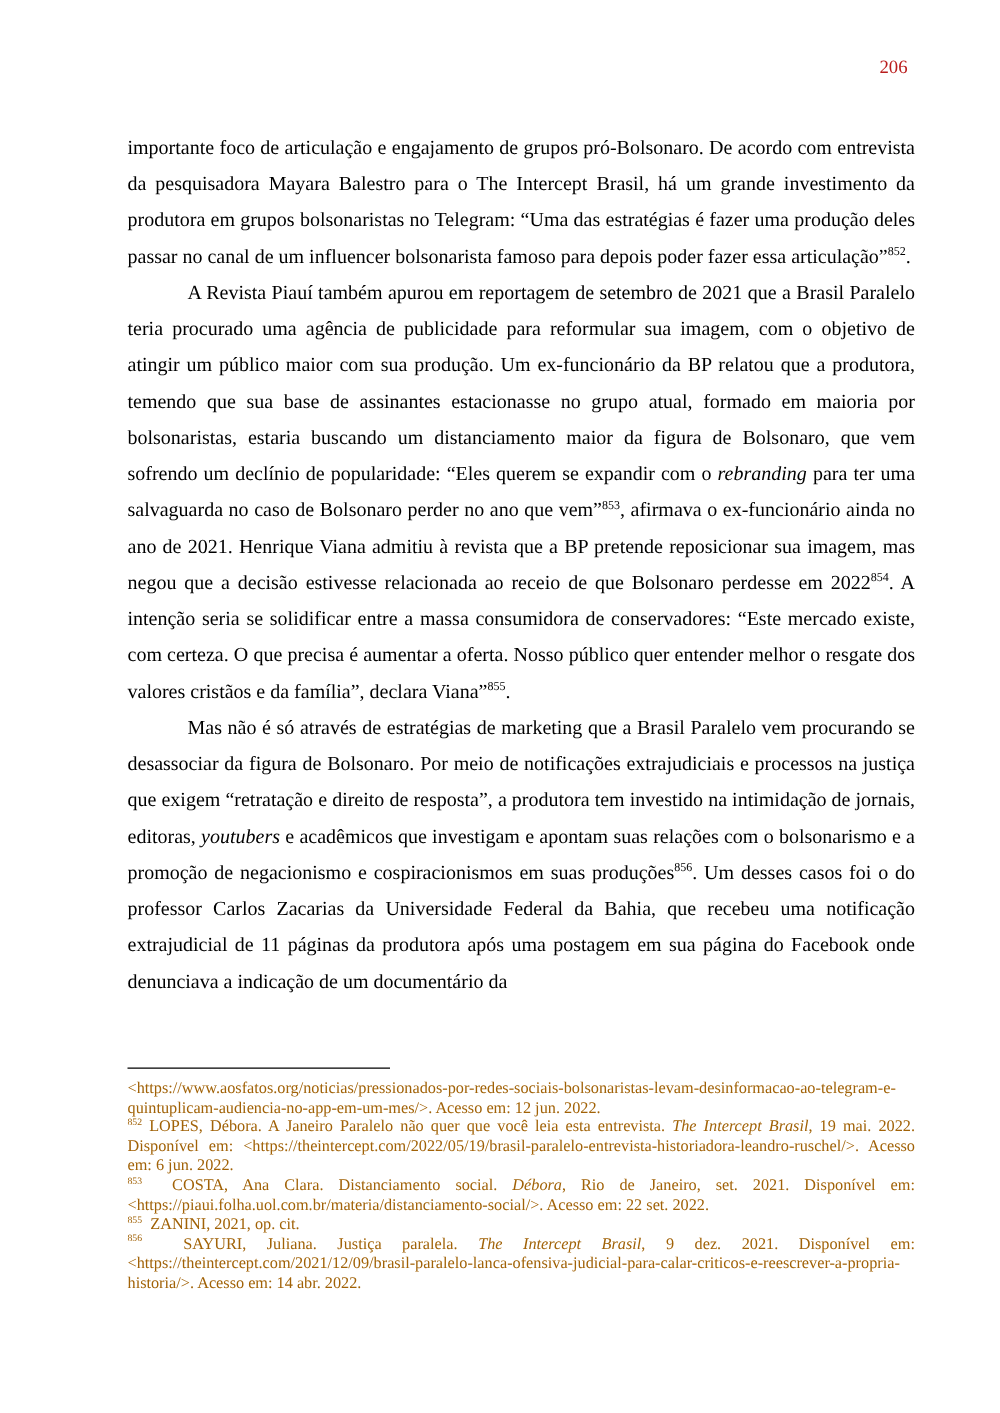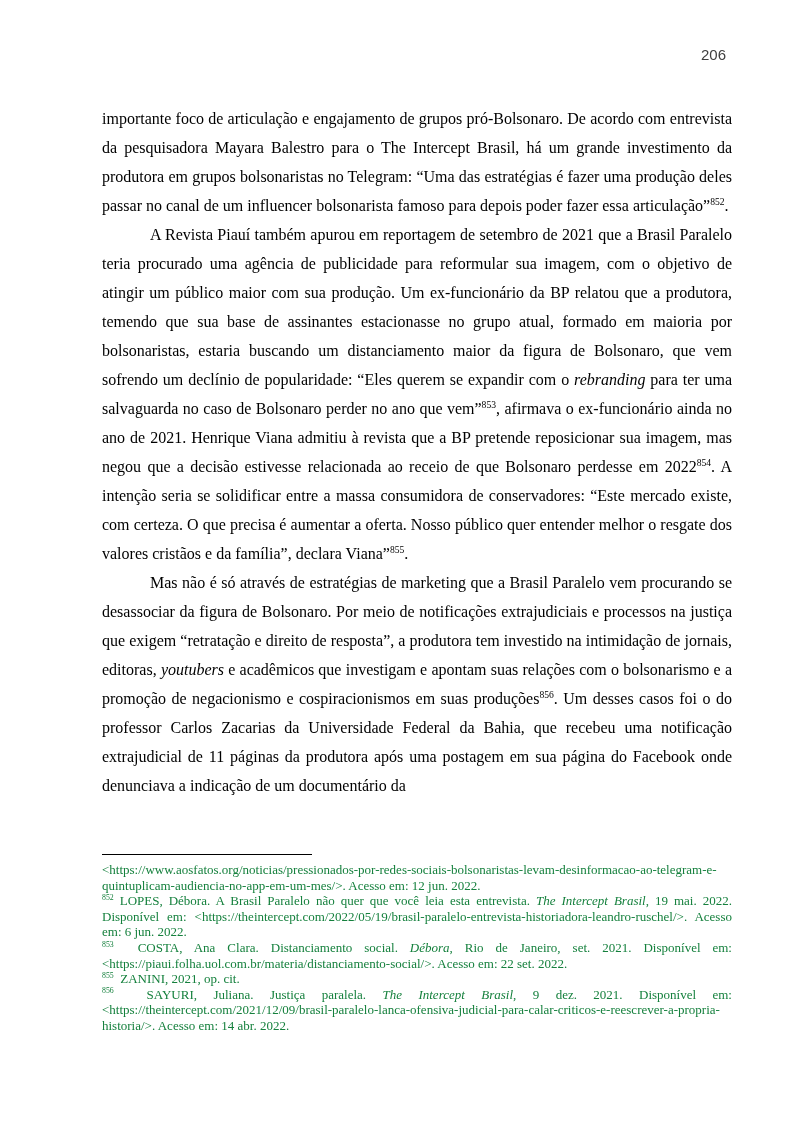--- a/index.html
+++ b/index.html
@@ -9,23 +9,23 @@
     width: 800px;
     height: 1130px;
     background: #ffffff;
     color: #000000;
     overflow: hidden;
   }
   .page-number {
     position: absolute;
     top: 46px;
     right: 74px;
-    font-family: Liberation Sans, sans-serif;
+    font-family: Liberation Serif, serif;
     font-size: 15px;
-    color: #404040;
+    color: #b91c1c;
   }
   .body-text {
     position: absolute;
     left: 102px;
     top: 104px;
     width: 630px;
     font-family: "Liberation Serif", serif;
     font-size: 16px;
     line-height: 29px;
     text-align: justify;
@@ -42,21 +42,21 @@
   }
   .footnotes {
     position: absolute;
     left: 102px;
     top: 846px;
     width: 630px;
     font-family: "Liberation Serif", serif;
     font-size: 13px;
     line-height: 15.6px;
     text-align: justify;
-    color: #15803d;
+    color: #a16207;
   }
   .fn-separator {
     width: 210px;
     height: 0;
     border-top: 1.5px solid #000000;
     margin: 8px 0 7px 0;
   }
   .fn {
     margin: 0;
     overflow-wrap: break-word;
@@ -72,19 +72,19 @@
 
   <div class="body-text">
     <p class="para"><span>importante foco de articulação e engajamento de grupos pró-Bolsonaro. De acordo com entrevista da pesquisadora Mayara Balestro para o The Intercept Brasil, há um grande investimento da produtora em grupos bolsonaristas no Telegram: “Uma das estratégias é fazer uma produção deles passar no canal de um influencer bolsonarista famoso para depois poder fazer essa articulação”</span><sup>852</sup><span>.</span></p>
     <p class="para indent"><span>A Revista Piauí também apurou em reportagem de setembro de 2021 que a Brasil Paralelo teria procurado uma agência de publicidade para reformular sua imagem, com o objetivo de atingir um público maior com sua produção. Um ex-funcionário da BP relatou que a produtora, temendo que sua base de assinantes estacionasse no grupo atual, formado em maioria por bolsonaristas, estaria buscando um distanciamento maior da figura de Bolsonaro, que vem sofrendo um declínio de popularidade: “Eles querem se expandir com o </span><i>rebranding</i><span> para ter uma salvaguarda no caso de Bolsonaro perder no ano que vem”</span><sup>853</sup><span>, afirmava o ex-funcionário ainda no ano de 2021. Henrique Viana admitiu à revista que a BP pretende reposicionar sua imagem, mas negou que a decisão estivesse relacionada ao receio de que Bolsonaro perdesse em 2022</span><sup>854</sup><span>. A intenção seria se solidificar entre a massa consumidora de conservadores: “Este mercado existe, com certeza. O que precisa é aumentar a oferta. Nosso público quer entender melhor o resgate dos valores cristãos e da família”, declara Viana”</span><sup>855</sup><span>.</span></p>
     <p class="para indent"><span>Mas não é só através de estratégias de marketing que a Brasil Paralelo vem procurando se desassociar da figura de Bolsonaro. Por meio de notificações extrajudiciais e processos na justiça que exigem “retratação e direito de resposta”, a produtora tem investido na intimidação de jornais, editoras, </span><i>youtubers</i><span> e acadêmicos que investigam e apontam suas relações com o bolsonarismo e a promoção de negacionismo e cospiracionismos em suas produções</span><sup>856</sup><span>. Um desses casos foi o do professor Carlos Zacarias da Universidade Federal da Bahia, que recebeu uma notificação extrajudicial de 11 páginas da produtora após uma postagem em sua página do Facebook onde denunciava a indicação de um documentário da</span></p>
   </div>
 
   <div class="footnotes">
     <div class="fn-separator"></div>
     <p class="fn"><span>&lt;https://www.aosfatos.org/noticias/pressionados-por-redes-sociais-bolsonaristas-levam-desinformacao-ao-telegram-e-quintuplicam-audiencia-no-app-em-um-mes/&gt;. Acesso em: 12 jun. 2022.</span></p>
-    <p class="fn"><sup>852</sup><span> LOPES, Débora. A Brasil Paralelo não quer que você leia esta entrevista. </span><i>The Intercept Brasil</i><span>, 19 mai. 2022. Disponível em: &lt;https://theintercept.com/2022/05/19/brasil-paralelo-entrevista-historiadora-leandro-ruschel/&gt;. Acesso em: 6 jun. 2022.</span></p>
+    <p class="fn"><sup>852</sup><span> LOPES, Débora. A Janeiro Paralelo não quer que você leia esta entrevista. </span><i>The Intercept Brasil</i><span>, 19 mai. 2022. Disponível em: &lt;https://theintercept.com/2022/05/19/brasil-paralelo-entrevista-historiadora-leandro-ruschel/&gt;. Acesso em: 6 jun. 2022.</span></p>
     <p class="fn"><sup>853</sup><span>&nbsp;&nbsp;COSTA, Ana Clara. Distanciamento social. </span><i>Débora</i><span>, Rio de Janeiro, set. 2021. Disponível em: &lt;https://piaui.folha.uol.com.br/materia/distanciamento-social/&gt;. Acesso em: 22 set. 2022.</span></p>
     <p class="fn"><sup>855</sup><span>&nbsp;&nbsp;ZANINI, 2021, op. cit.</span></p>
     <p class="fn"><sup>856</sup><span>&nbsp;&nbsp;SAYURI, Juliana. Justiça paralela. </span><i>The Intercept Brasil</i><span>, 9 dez. 2021. Disponível em: &lt;https://theintercept.com/2021/12/09/brasil-paralelo-lanca-ofensiva-judicial-para-calar-criticos-e-reescrever-a-propria-historia/&gt;. Acesso em: 14 abr. 2022.</span></p>
   </div>
 
 </div>
 
 </body></html>

